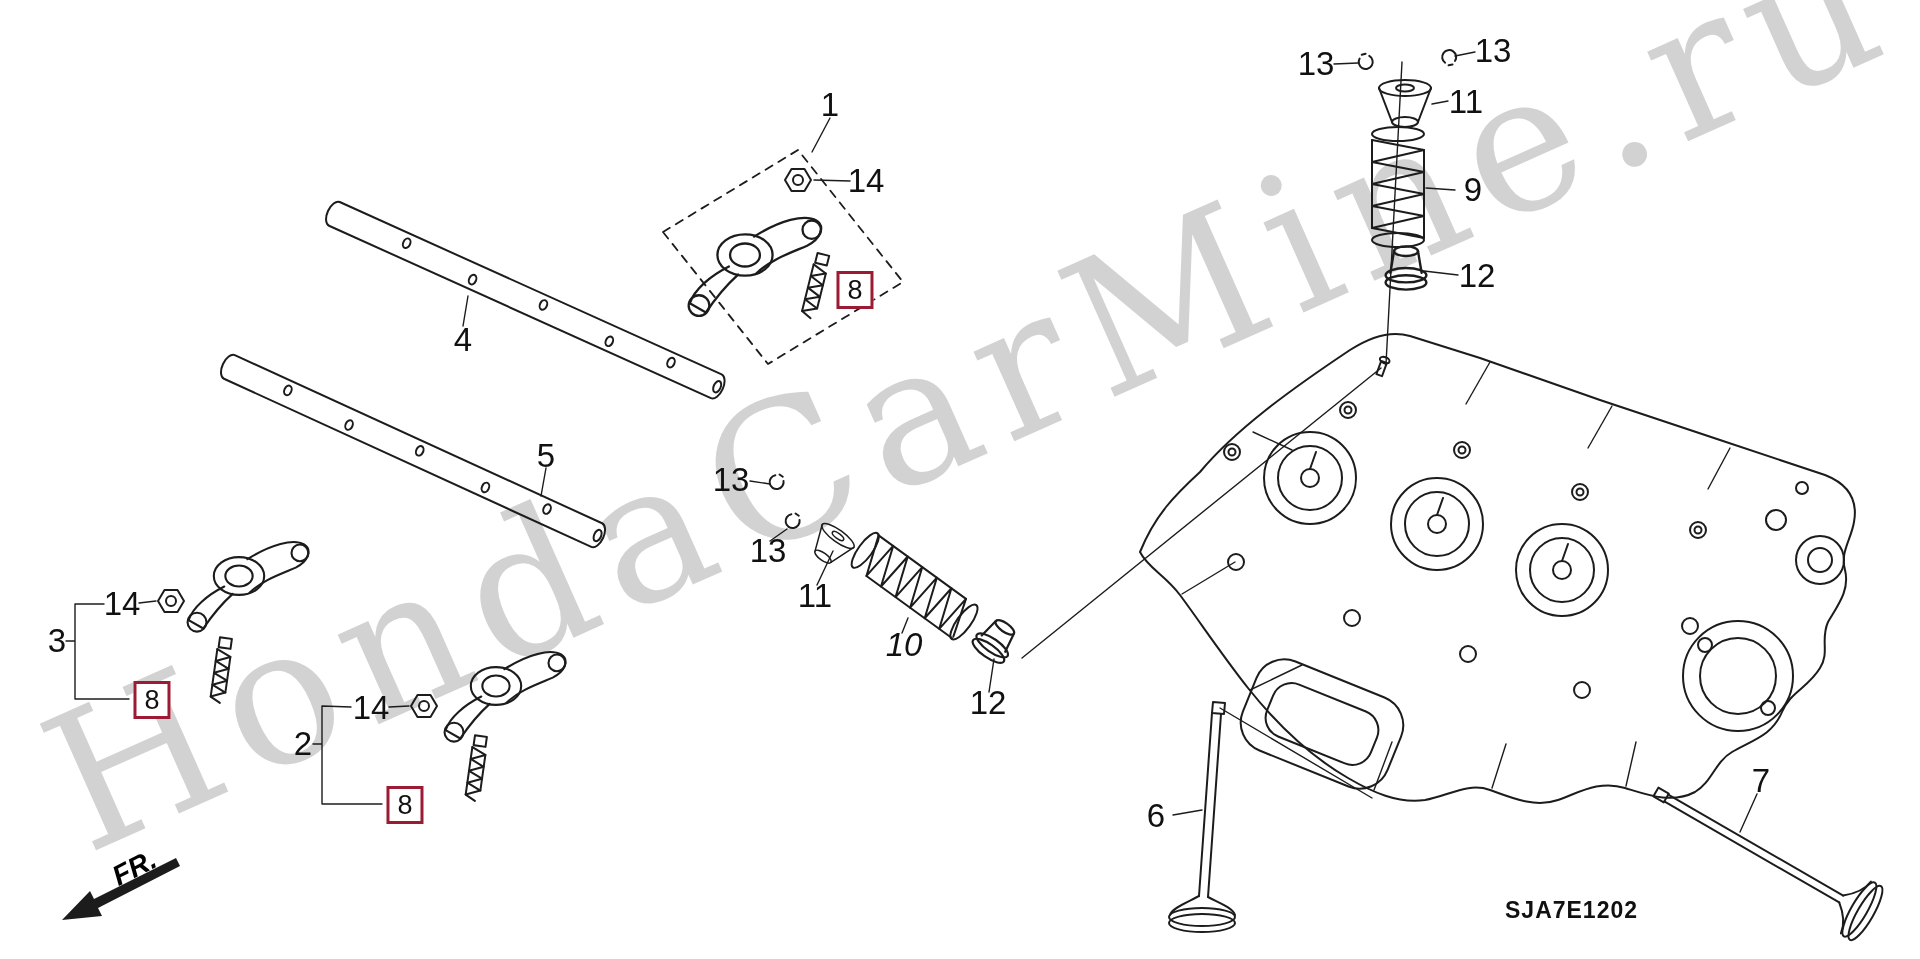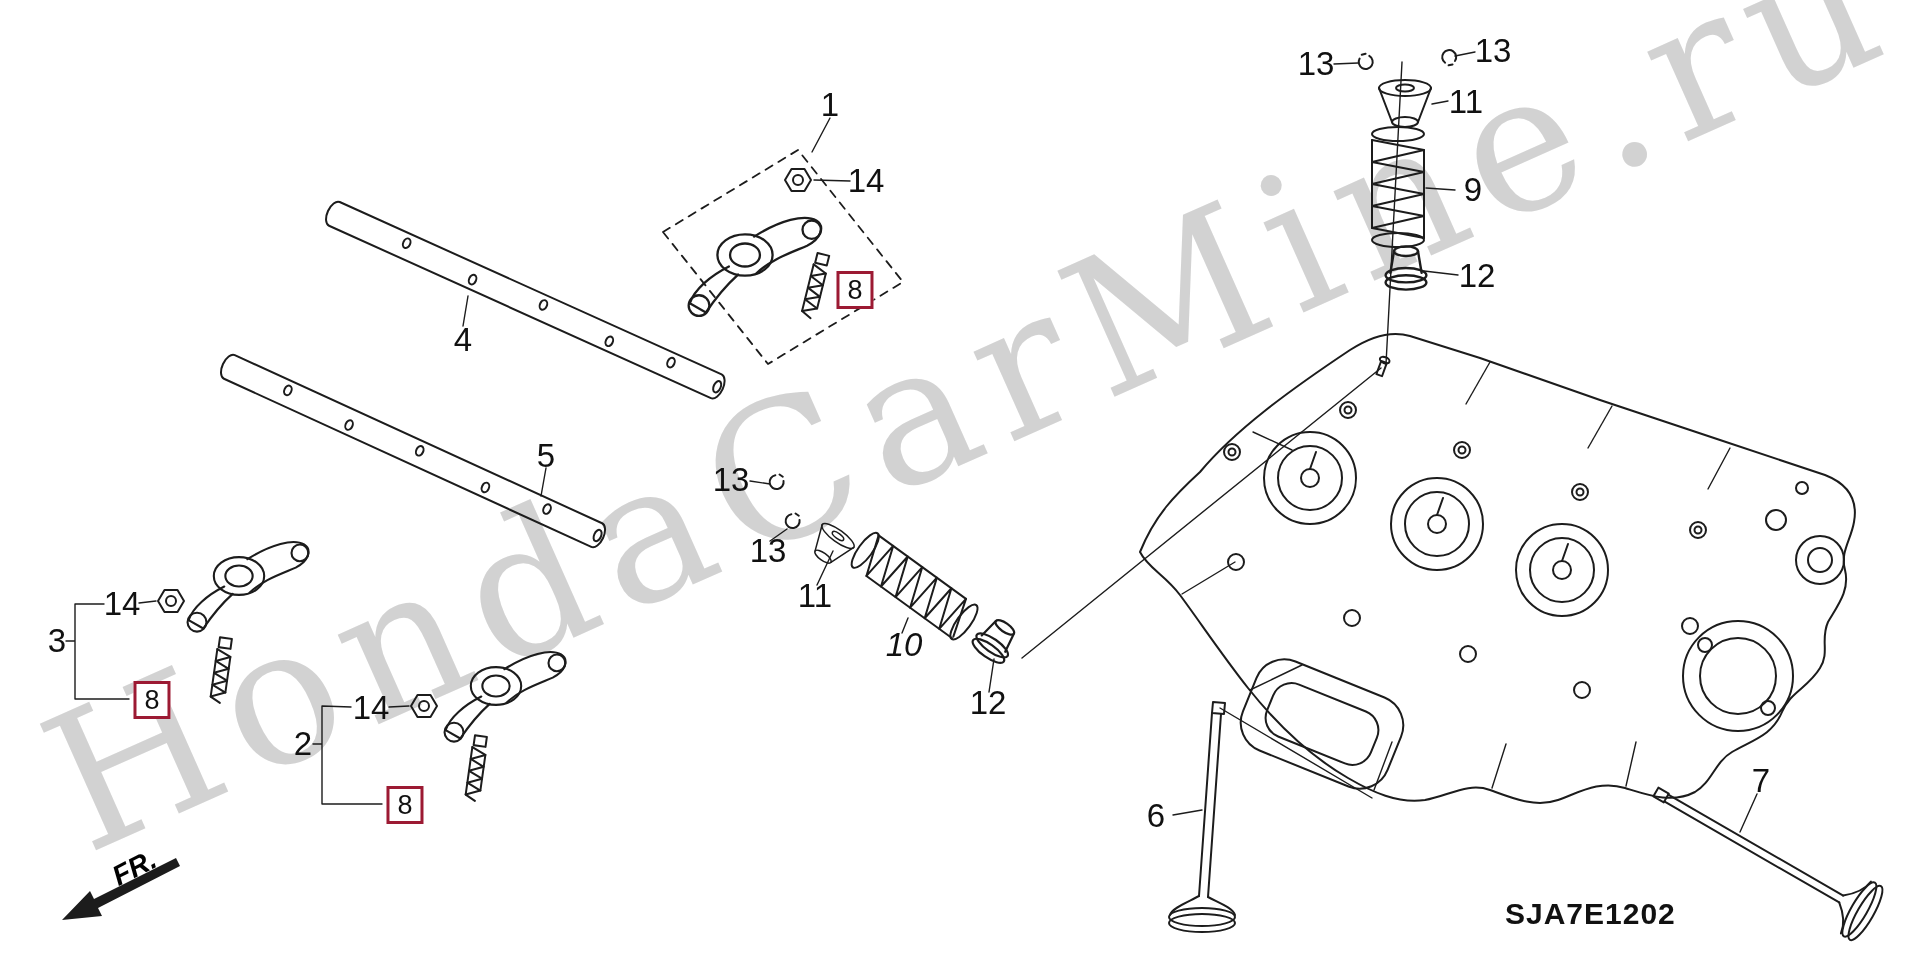--- a/index.html
+++ b/index.html
@@ -23,21 +23,21 @@
   }
   .part-label.boxed{
     font-size:27px;line-height:30px;padding:1px 8px;background:#ffffff;
     border:3px solid var(--highlight,#9c1a33);
   }
   .fr-label{
     position:absolute;left:112px;top:852px;transform:rotate(-27deg);
     font-weight:bold;font-style:italic;font-size:28px;color:#000;z-index:3;
   }
   .diagram-code{
-    position:absolute;left:1505px;top:897px;font-weight:bold;font-size:30px;
+    position:absolute;left:1505px;top:897px;font-weight:bold;font-size:23px;
     letter-spacing:1px;color:#111;z-index:3;
   }
 </style>
 </head>
 <body>
 
 <div class="stage">
 
   <div class="watermark">HondaCarMine.ru</div>
 

